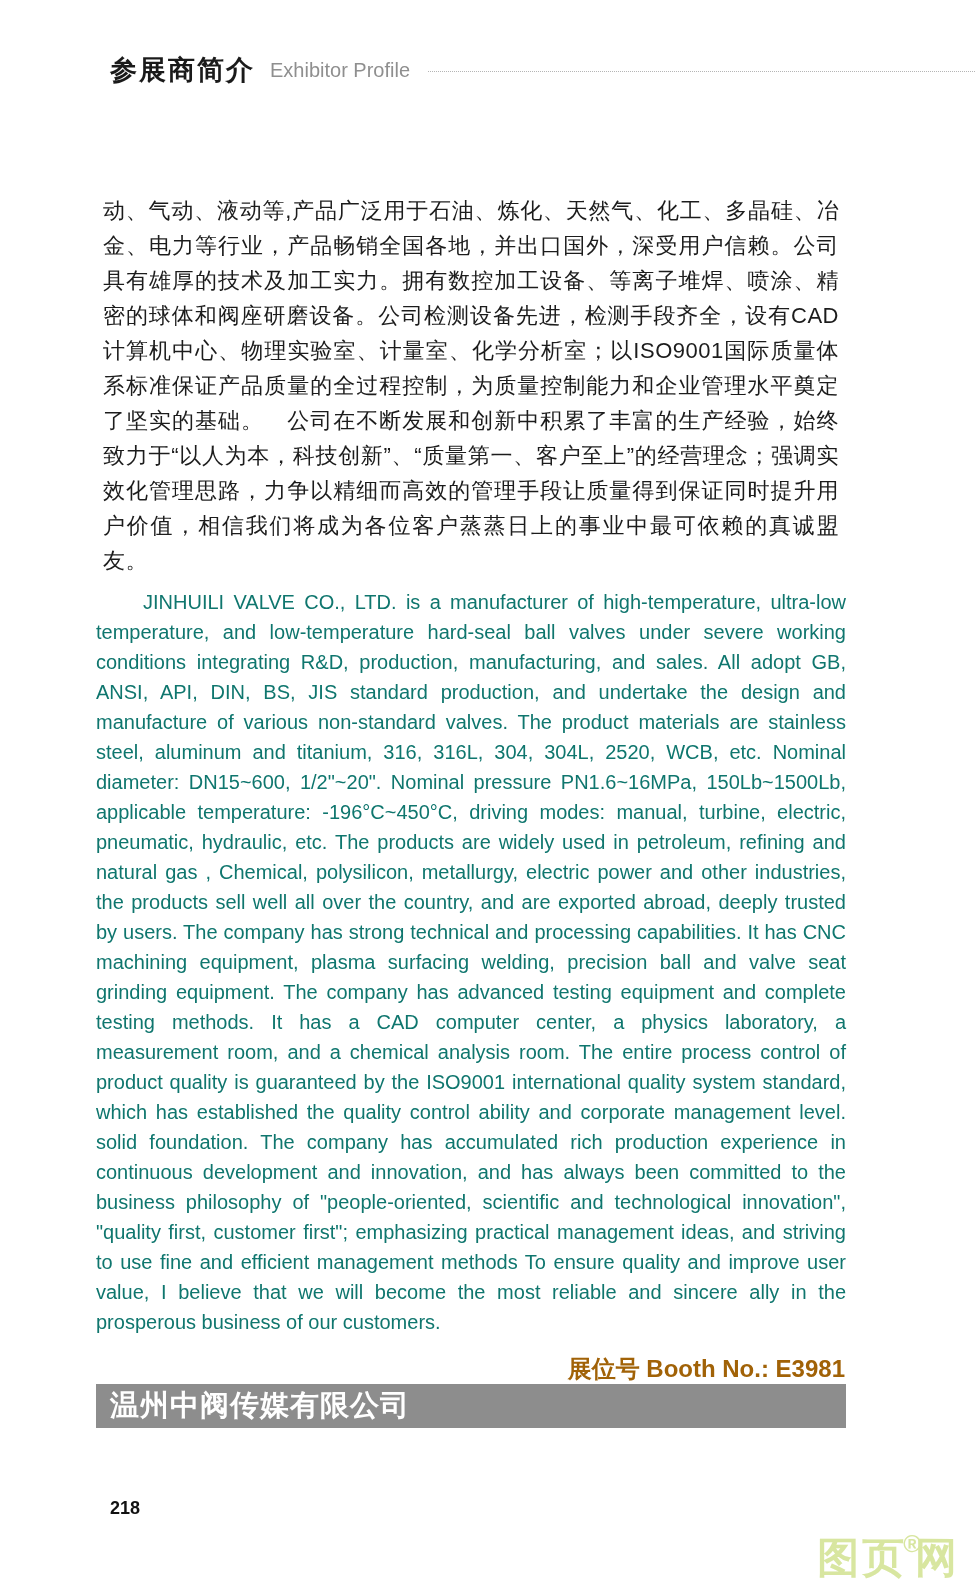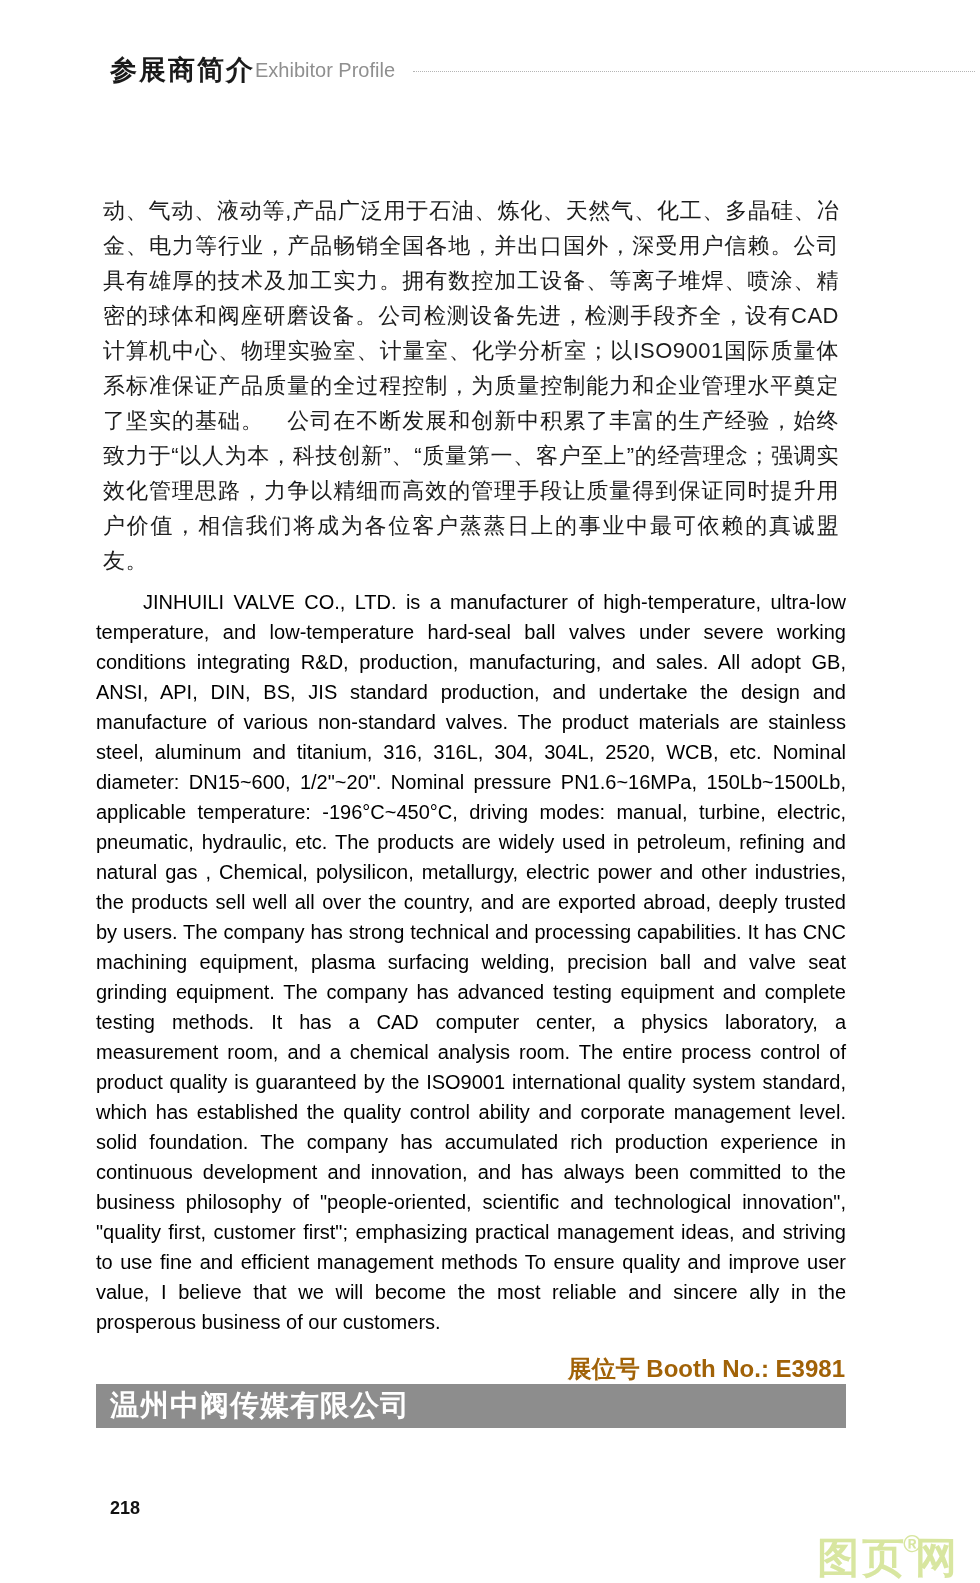--- a/index.html
+++ b/index.html
@@ -29,20 +29,21 @@
   .header-title-zh {
     font-size: 27px;
     font-weight: bold;
     color: #1a1a1a;
     letter-spacing: 2px;
     white-space: nowrap;
   }
   .header-title-en {
     font-size: 20px;
     color: #8f8f8f;
+    margin-left: 15px;
     margin-right: 18px;
     white-space: nowrap;
   }
   .header-rule {
     flex: 1;
     height: 0;
     border-top: 1px dotted #b5b5b5;
     position: relative;
     top: 1px;
   }
@@ -59,21 +60,21 @@
     font-size: 22px;
     line-height: 35px;
     color: #1c1c1c;
     text-align: justify;
     letter-spacing: 0.5px;
   }
   .para-en {
     margin: 9px 0 4px 0;
     font-size: 20px;
     line-height: 30px;
-    color: #000000;
+    color: #0f766e;
     text-align: justify;
     text-indent: 47px;
   }
 
   
   .booth-number {
     position: absolute;
     top: 1340px;
     right: 135px;
     font-size: 24px;

